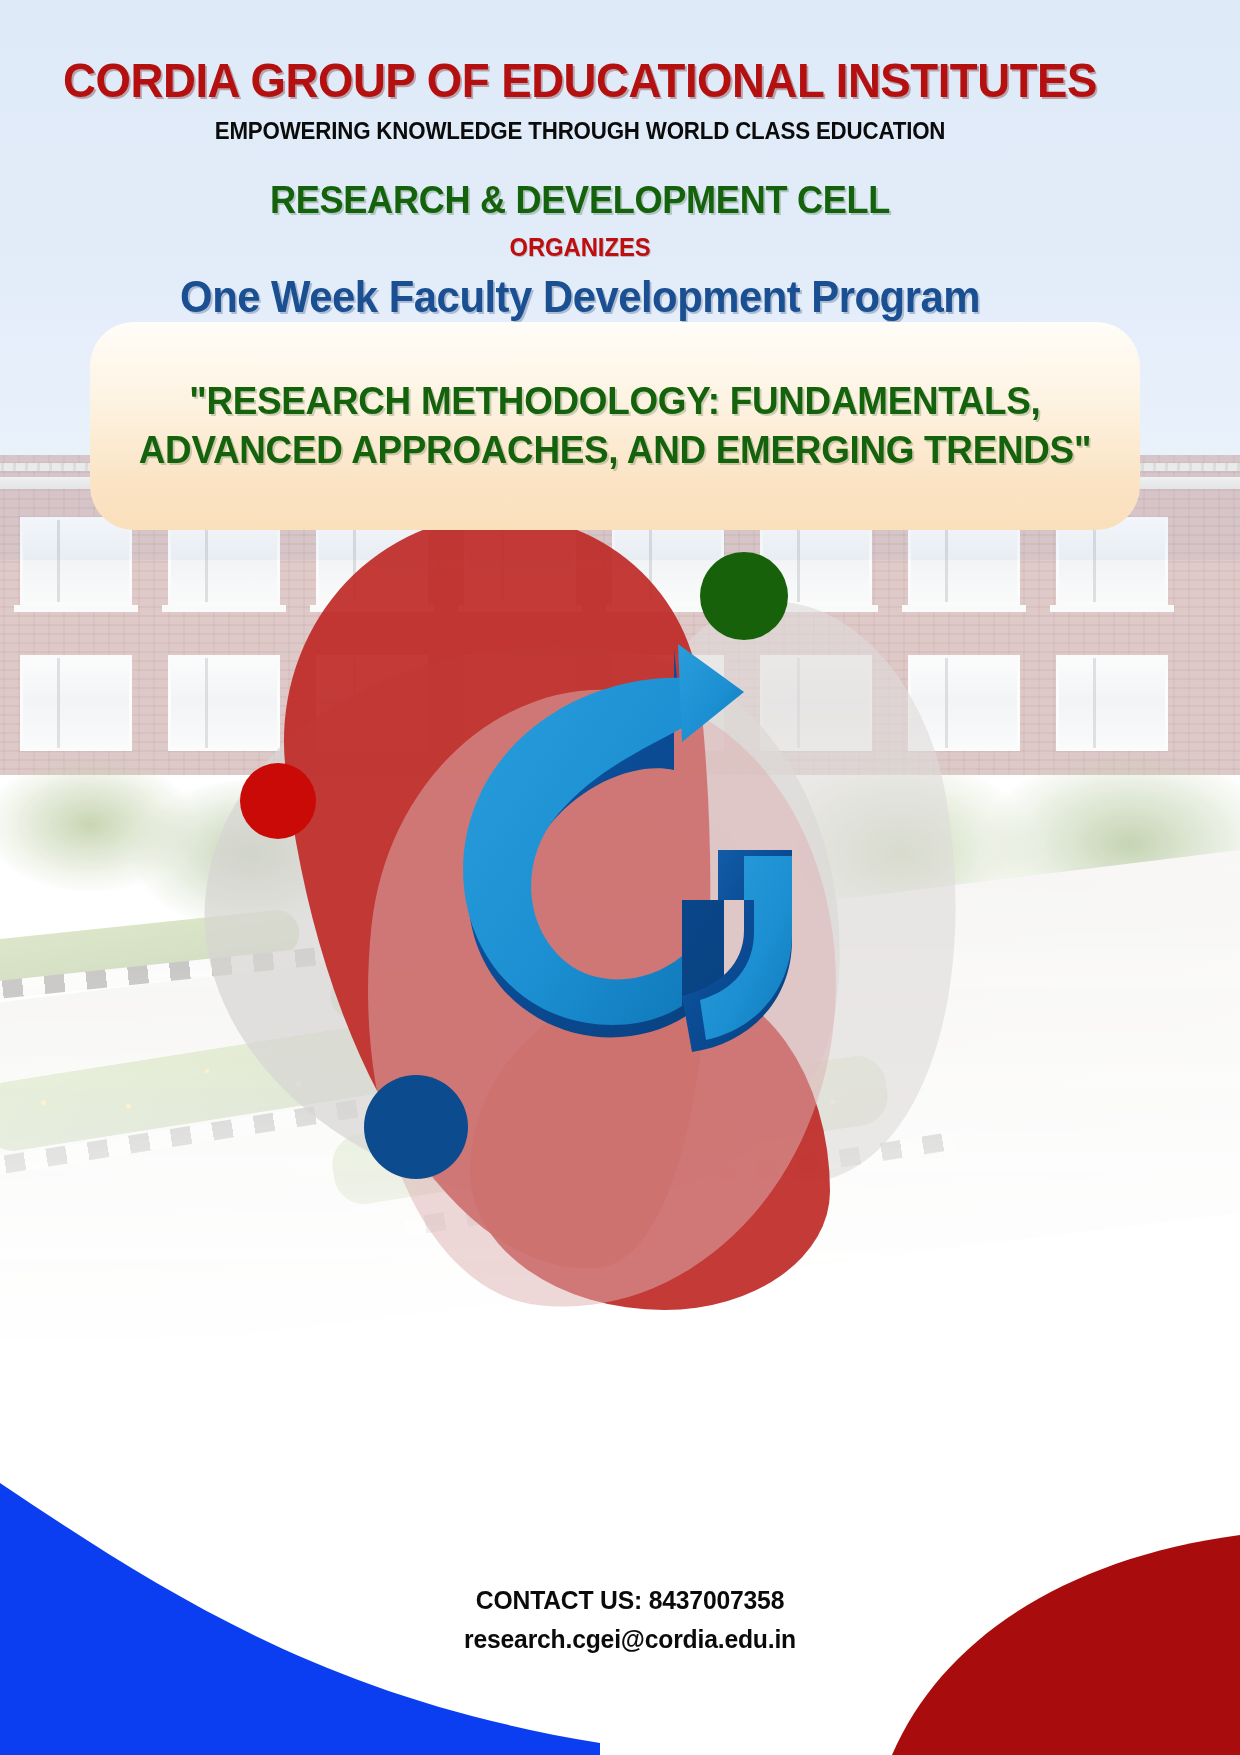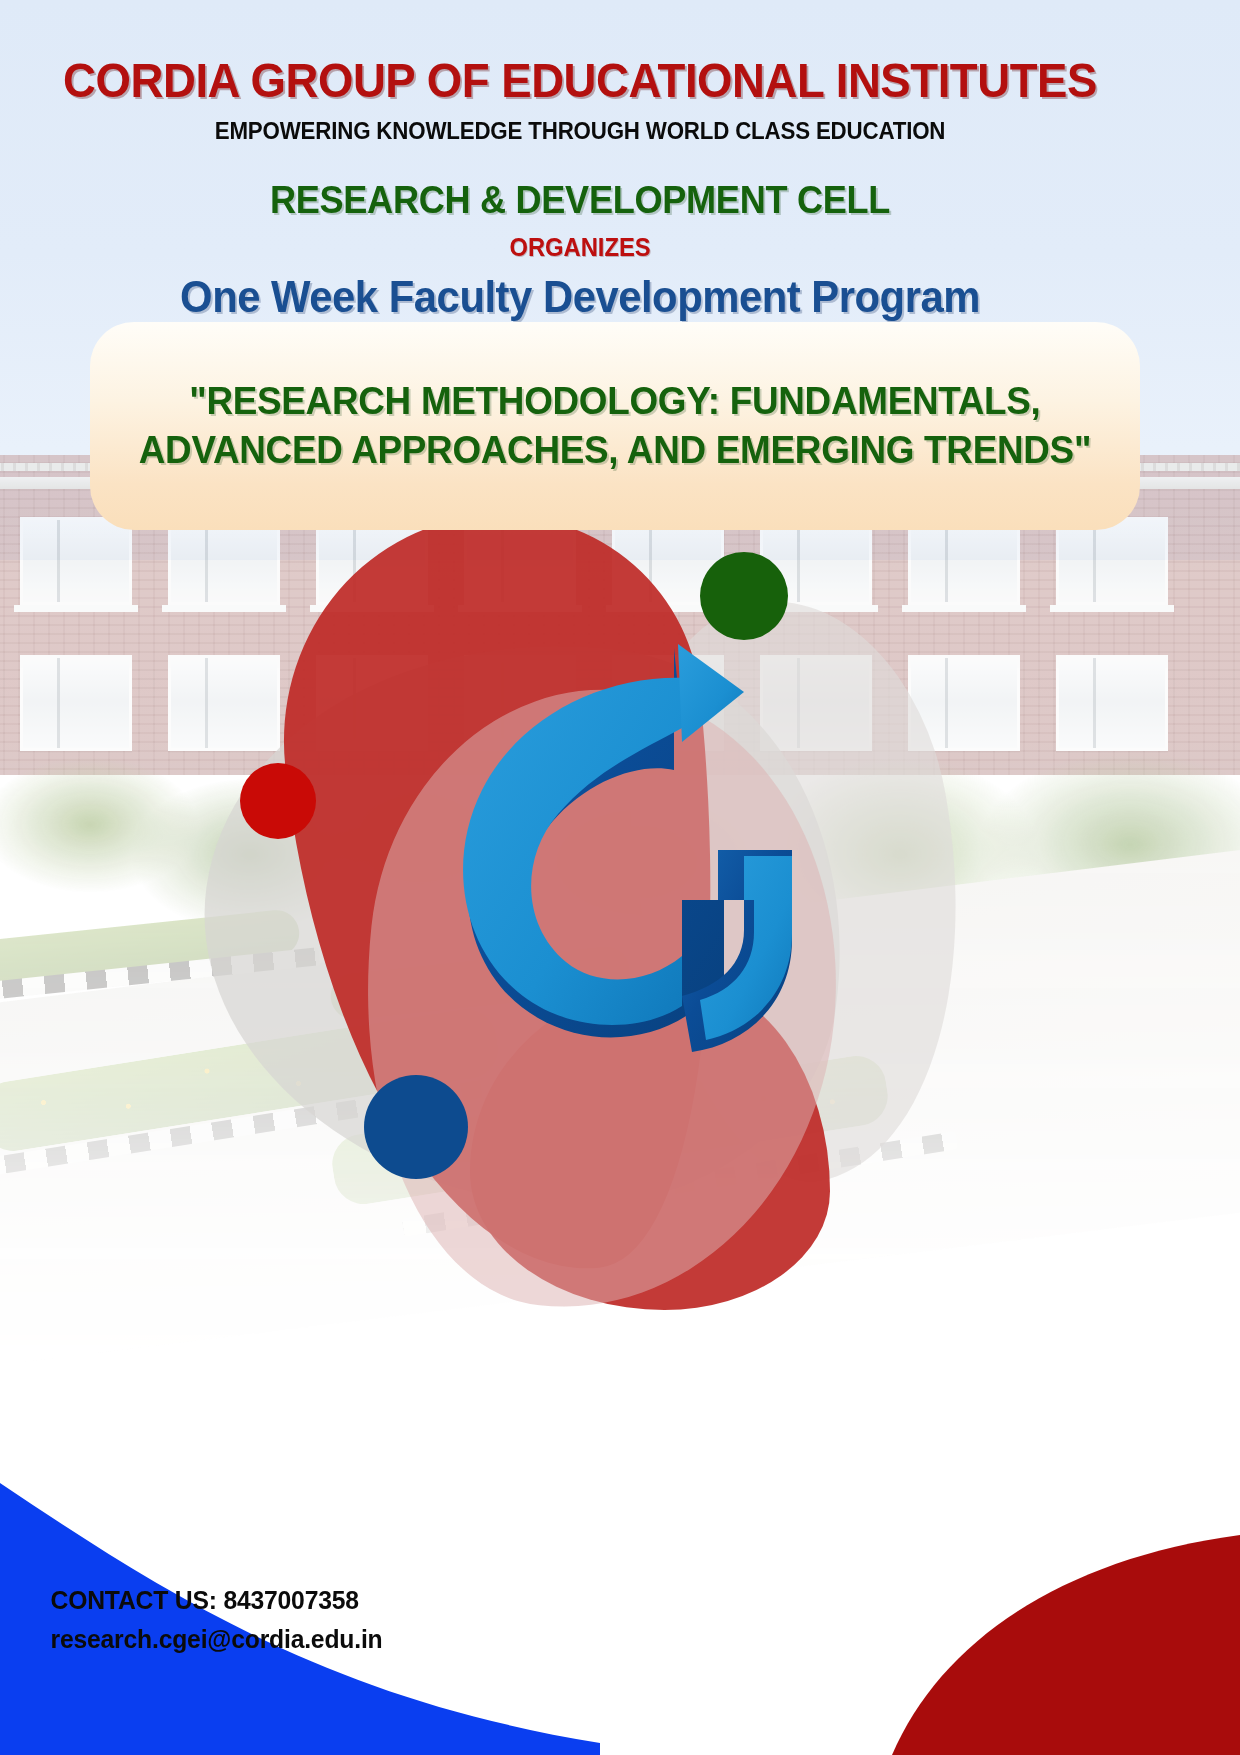--- a/index.html
+++ b/index.html
@@ -221,21 +221,21 @@
   .details {
     position:absolute; left:0; top:1443px; width:1240px; text-align:center; z-index:30;
   }
   .det-line1 { font-size:41px; font-weight:900; letter-spacing:-0.3px; white-space:nowrap; transform:scaleX(.95); }
   .det-line2 { font-size:41px; font-weight:900; letter-spacing:-0.3px; margin-top:7px; transform:scaleX(.95); }
   .lbl { color:#f5941f; text-shadow:1.5px 1.5px 0 rgba(120,70,0,.18); }
   .val { color:#b3100f; text-shadow:1.5px 1.5px 0 rgba(90,0,0,.20); }
   .gapspan { display:inline-block; width:54px; }
 
   .contact {
-    position:absolute; left:0; top:1585px; width:1240px; text-align:left; z-index:30;padding-left:20px;
+    position:absolute; left:0; top:1585px; width:1240px; text-align:center; z-index:30;padding-left:20px;
   }
   .contact-phone { font-size:26px; font-weight:900; color:#0b0b0b; letter-spacing:-0.2px; transform:scaleX(.95); }
   .contact-email { font-size:26px; font-weight:900; color:#0b0b0b; margin-top:8px; letter-spacing:-0.2px; transform:scaleX(.95); }
 </style>
 </head>
 <body>
 
 <div id="poster">
 
   <div class="sky"></div>

